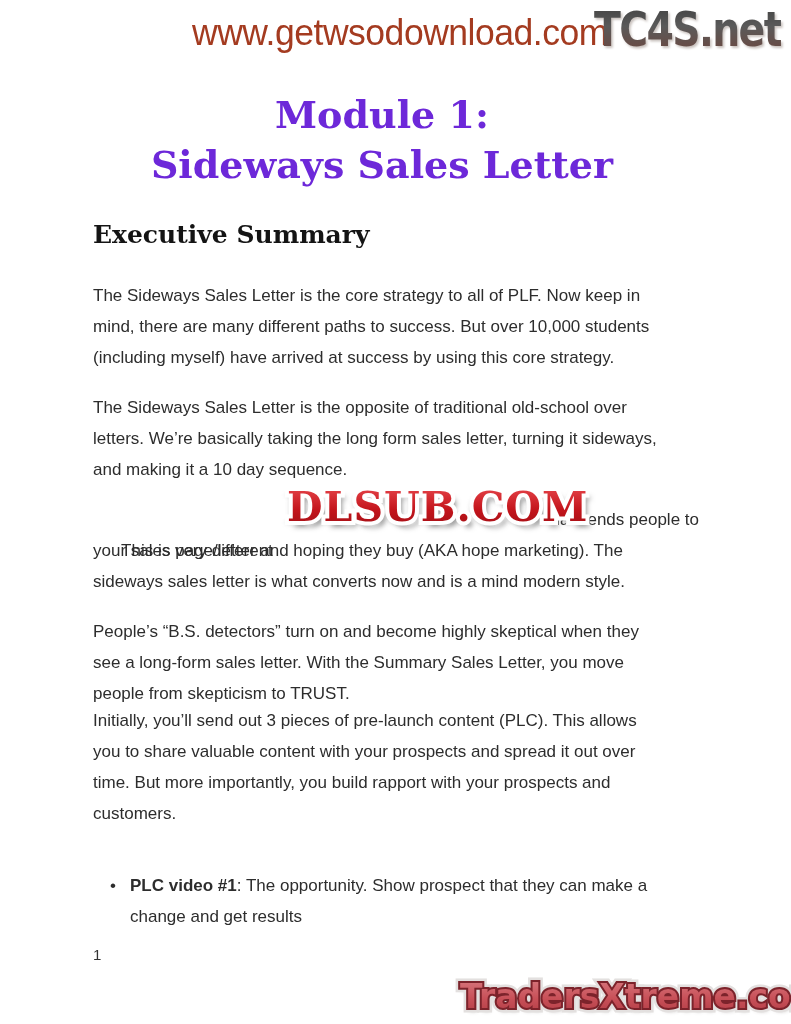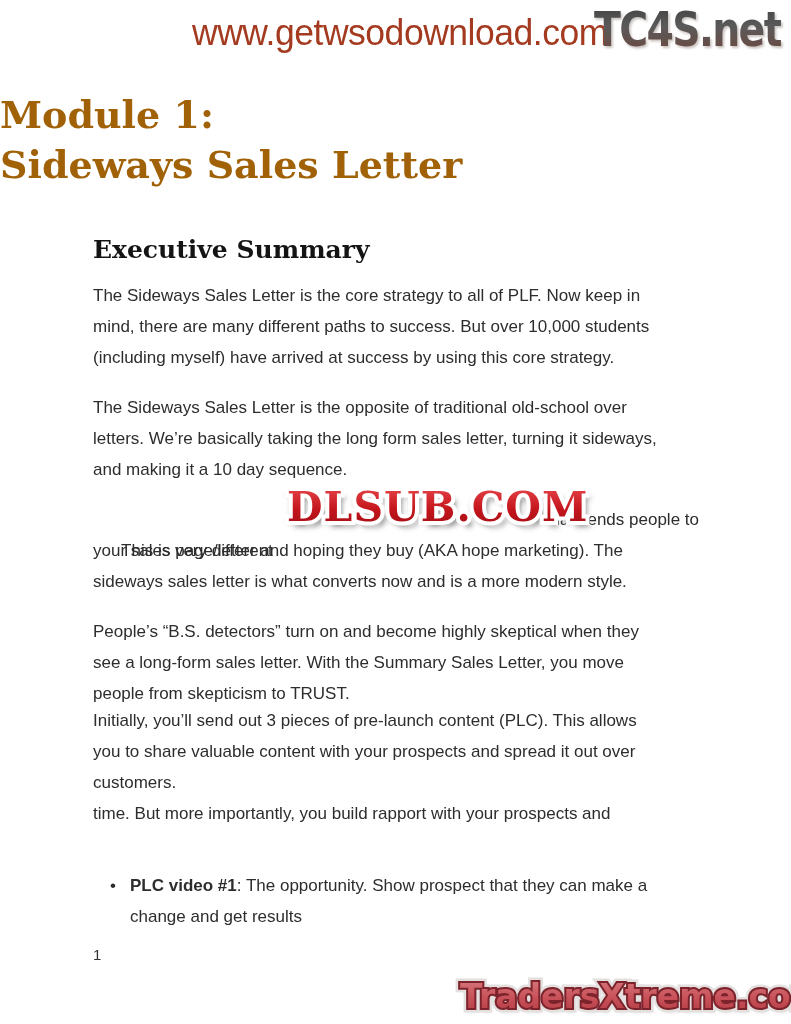--- a/index.html
+++ b/index.html
@@ -22,27 +22,27 @@
     font-size:48px; letter-spacing:-2px; white-space:nowrap;
     transform:scaleX(0.82); transform-origin:left top;
     background:linear-gradient(180deg,#3e3e3e 0%, #5a5a5a 45%, #6e463d 100%);
     -webkit-background-clip:text; background-clip:text; color:transparent;
     filter:drop-shadow(2px 2px 1px #c9c2be);
   }
 
   
   .title {
     position:absolute; left:0; top:90px; width:764px; margin:0;
-    text-align:left; font-family:"DejaVu Serif", serif; font-weight:bold;
-    font-size:38px; line-height:50px; color:#a16207;
+    text-align:center; font-family:"DejaVu Serif", serif; font-weight:bold;
+    font-size:38px; line-height:50px; color:#6d28d9;
   }
 
   
   .heading {
-    position:absolute; left:93px; top:235px; margin:0;
+    position:absolute; left:93px; top:220px; margin:0;
     font-family:"DejaVu Serif", serif; font-weight:bold;
     font-size:25px; color:#141414; white-space:nowrap;
   }
 
   
   .para { position:absolute; left:93px; width:606px; color:#2d2d2d; }
   .line { height:31px; line-height:31px; font-size:17px; white-space:pre; }
   .split-line { position:relative; }
   .line-after { position:absolute; right:0; top:0; }
   .p1 { top:280px; } .p2 { top:392px; } .p3 { top:504px; }
@@ -123,34 +123,34 @@
     <div class="line">letters. We’re basically taking the long form sales letter, turning it sideways,</div>
     <div class="line">and making it a 10 day sequence.</div>
   </div>
 
   <div class="para p3">
     <div class="line split-line">
       <span>This is very different</span>
       <span class="line-after">that sends people to</span>
     </div>
     <div class="line">your sales page/letter and hoping they buy (AKA hope marketing). The</div>
-    <div class="line">sideways sales letter is what converts now and is a more modern style.</div>
+    <div class="line">sideways sales letter is what converts now and is a mind modern style.</div>
   </div>
 
   <div class="para p4">
     <div class="line">People’s “B.S. detectors” turn on and become highly skeptical when they</div>
     <div class="line">see a long-form sales letter. With the Summary Sales Letter, you move</div>
     <div class="line">people from skepticism to TRUST.</div>
   </div>
 
   <div class="para p5">
     <div class="line">Initially, you’ll send out 3 pieces of pre-launch content (PLC). This allows</div>
     <div class="line">you to share valuable content with your prospects and spread it out over</div>
+    <div class="line">time. But more importantly, you build rapport with your prospects and</div>
     <div class="line">customers.</div>
-    <div class="line">time. But more importantly, you build rapport with your prospects and</div>
   </div>
 
   <div class="para bullet">
     <span class="dot">•</span>
     <div class="line"><b>PLC video #1</b><span>: The opportunity. Show prospect that they can make a</span></div>
     <div class="line">change and get results</div>
   </div>
 
   <div class="footer">
     <span>1</span>

